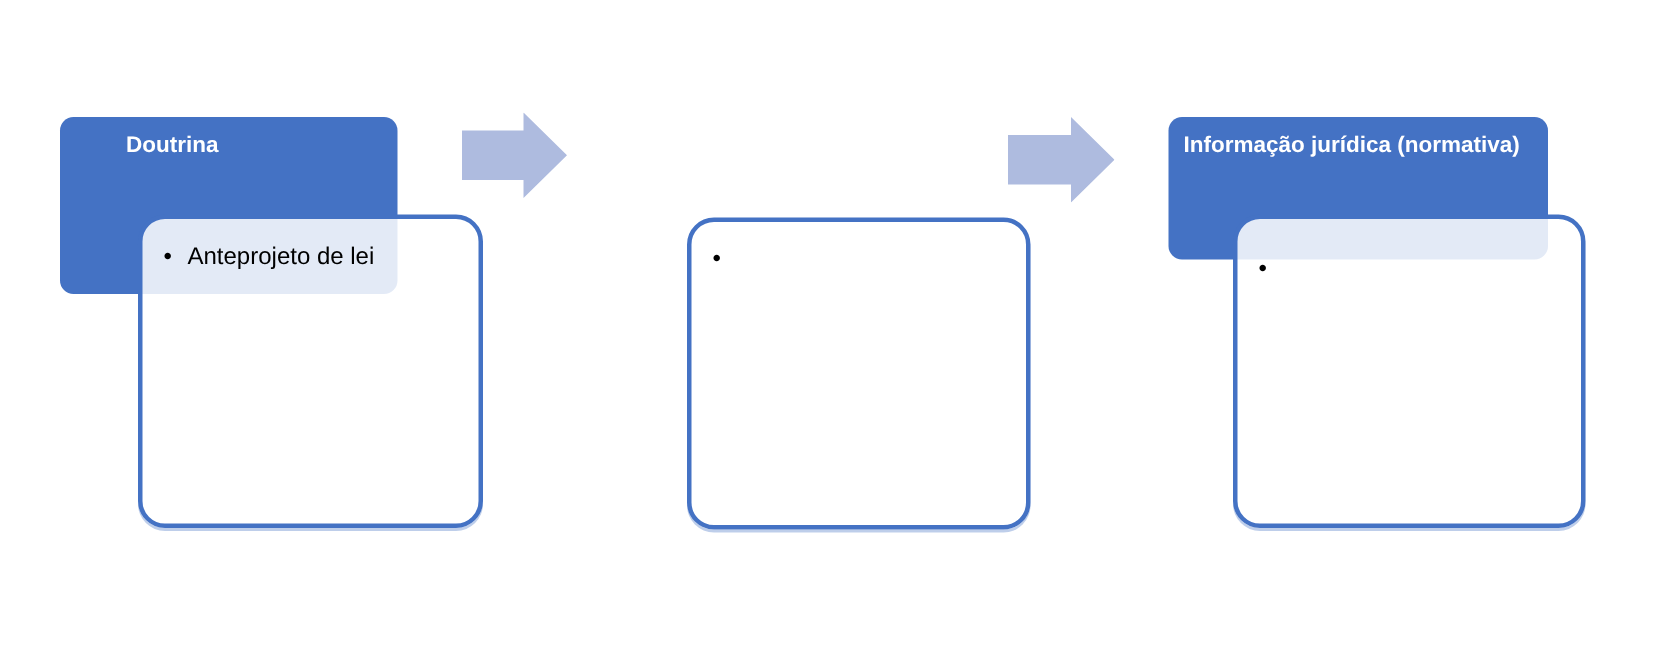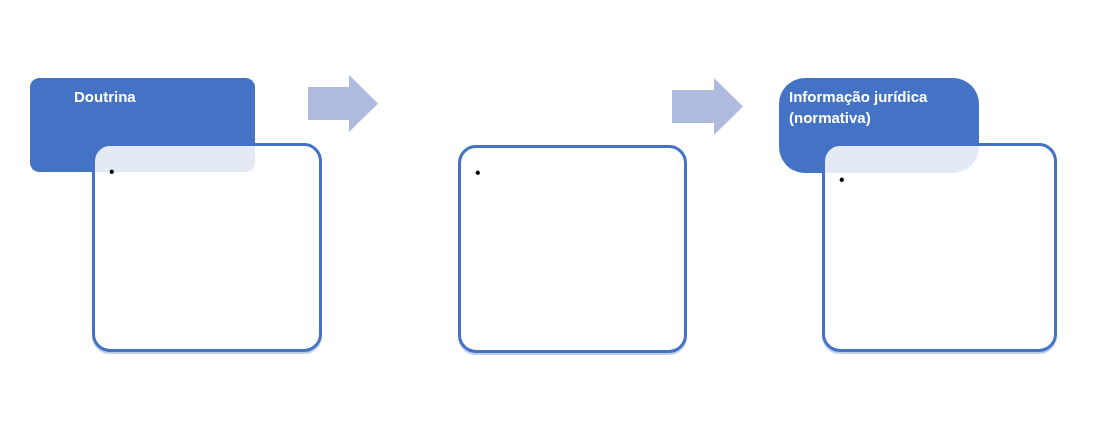--- a/index.html
+++ b/index.html
@@ -16,23 +16,23 @@
     position: absolute;
     background: #4472C4;
     border-radius: 9px;
     color: #ffffff;
     font-size: 15px;
     font-weight: 700;
     line-height: 21px;
     padding: 8px 10px 0 10px;
     box-sizing: border-box;
   }
-  .hdr1 { left: 30px;  top: 78px; width: 225px; height: 94px; padding-left: 44px; }
+  .hdr1 { left: 40px;  top: 78px; width: 225px; height: 118px; padding-left: 44px; }
   .hdr2 { left: 408px; top: 67px; width: 225px; height: 91px; }
-  .hdr3 { left: 779px; top: 78px; width: 200px; height: 95px; border-radius: 26px; }
+  .hdr3 { left: 779px; top: 78px; width: 253px; height: 95px; }
 
   
   .box {
     position: absolute;
     background: rgba(255,255,255,0.85);
     border: 3px solid #4472C4;
     border-radius: 18px;
     box-sizing: border-box;
     box-shadow: 0 2px 0 rgba(68,114,196,0.35);
   }
@@ -77,20 +77,21 @@
     <polygon points="0,12 42,12 42,0 71,28.5 42,57 42,45 0,45" fill="#AEBBDF"></polygon>
   </svg>
 
   <div class="hdr hdr3">
     <span>Informação jurídica (normativa)</span>
   </div>
 
   <div class="box box1">
     <div class="bullet-row">
       <span class="bullet">•</span>
+      <span class="bullet-text">Anteprojeto de lei</span>
     </div>
   </div>
 
   <div class="box box2">
     <div class="bullet-row">
       <span class="bullet">•</span>
     </div>
   </div>
 
   <div class="box box3">

